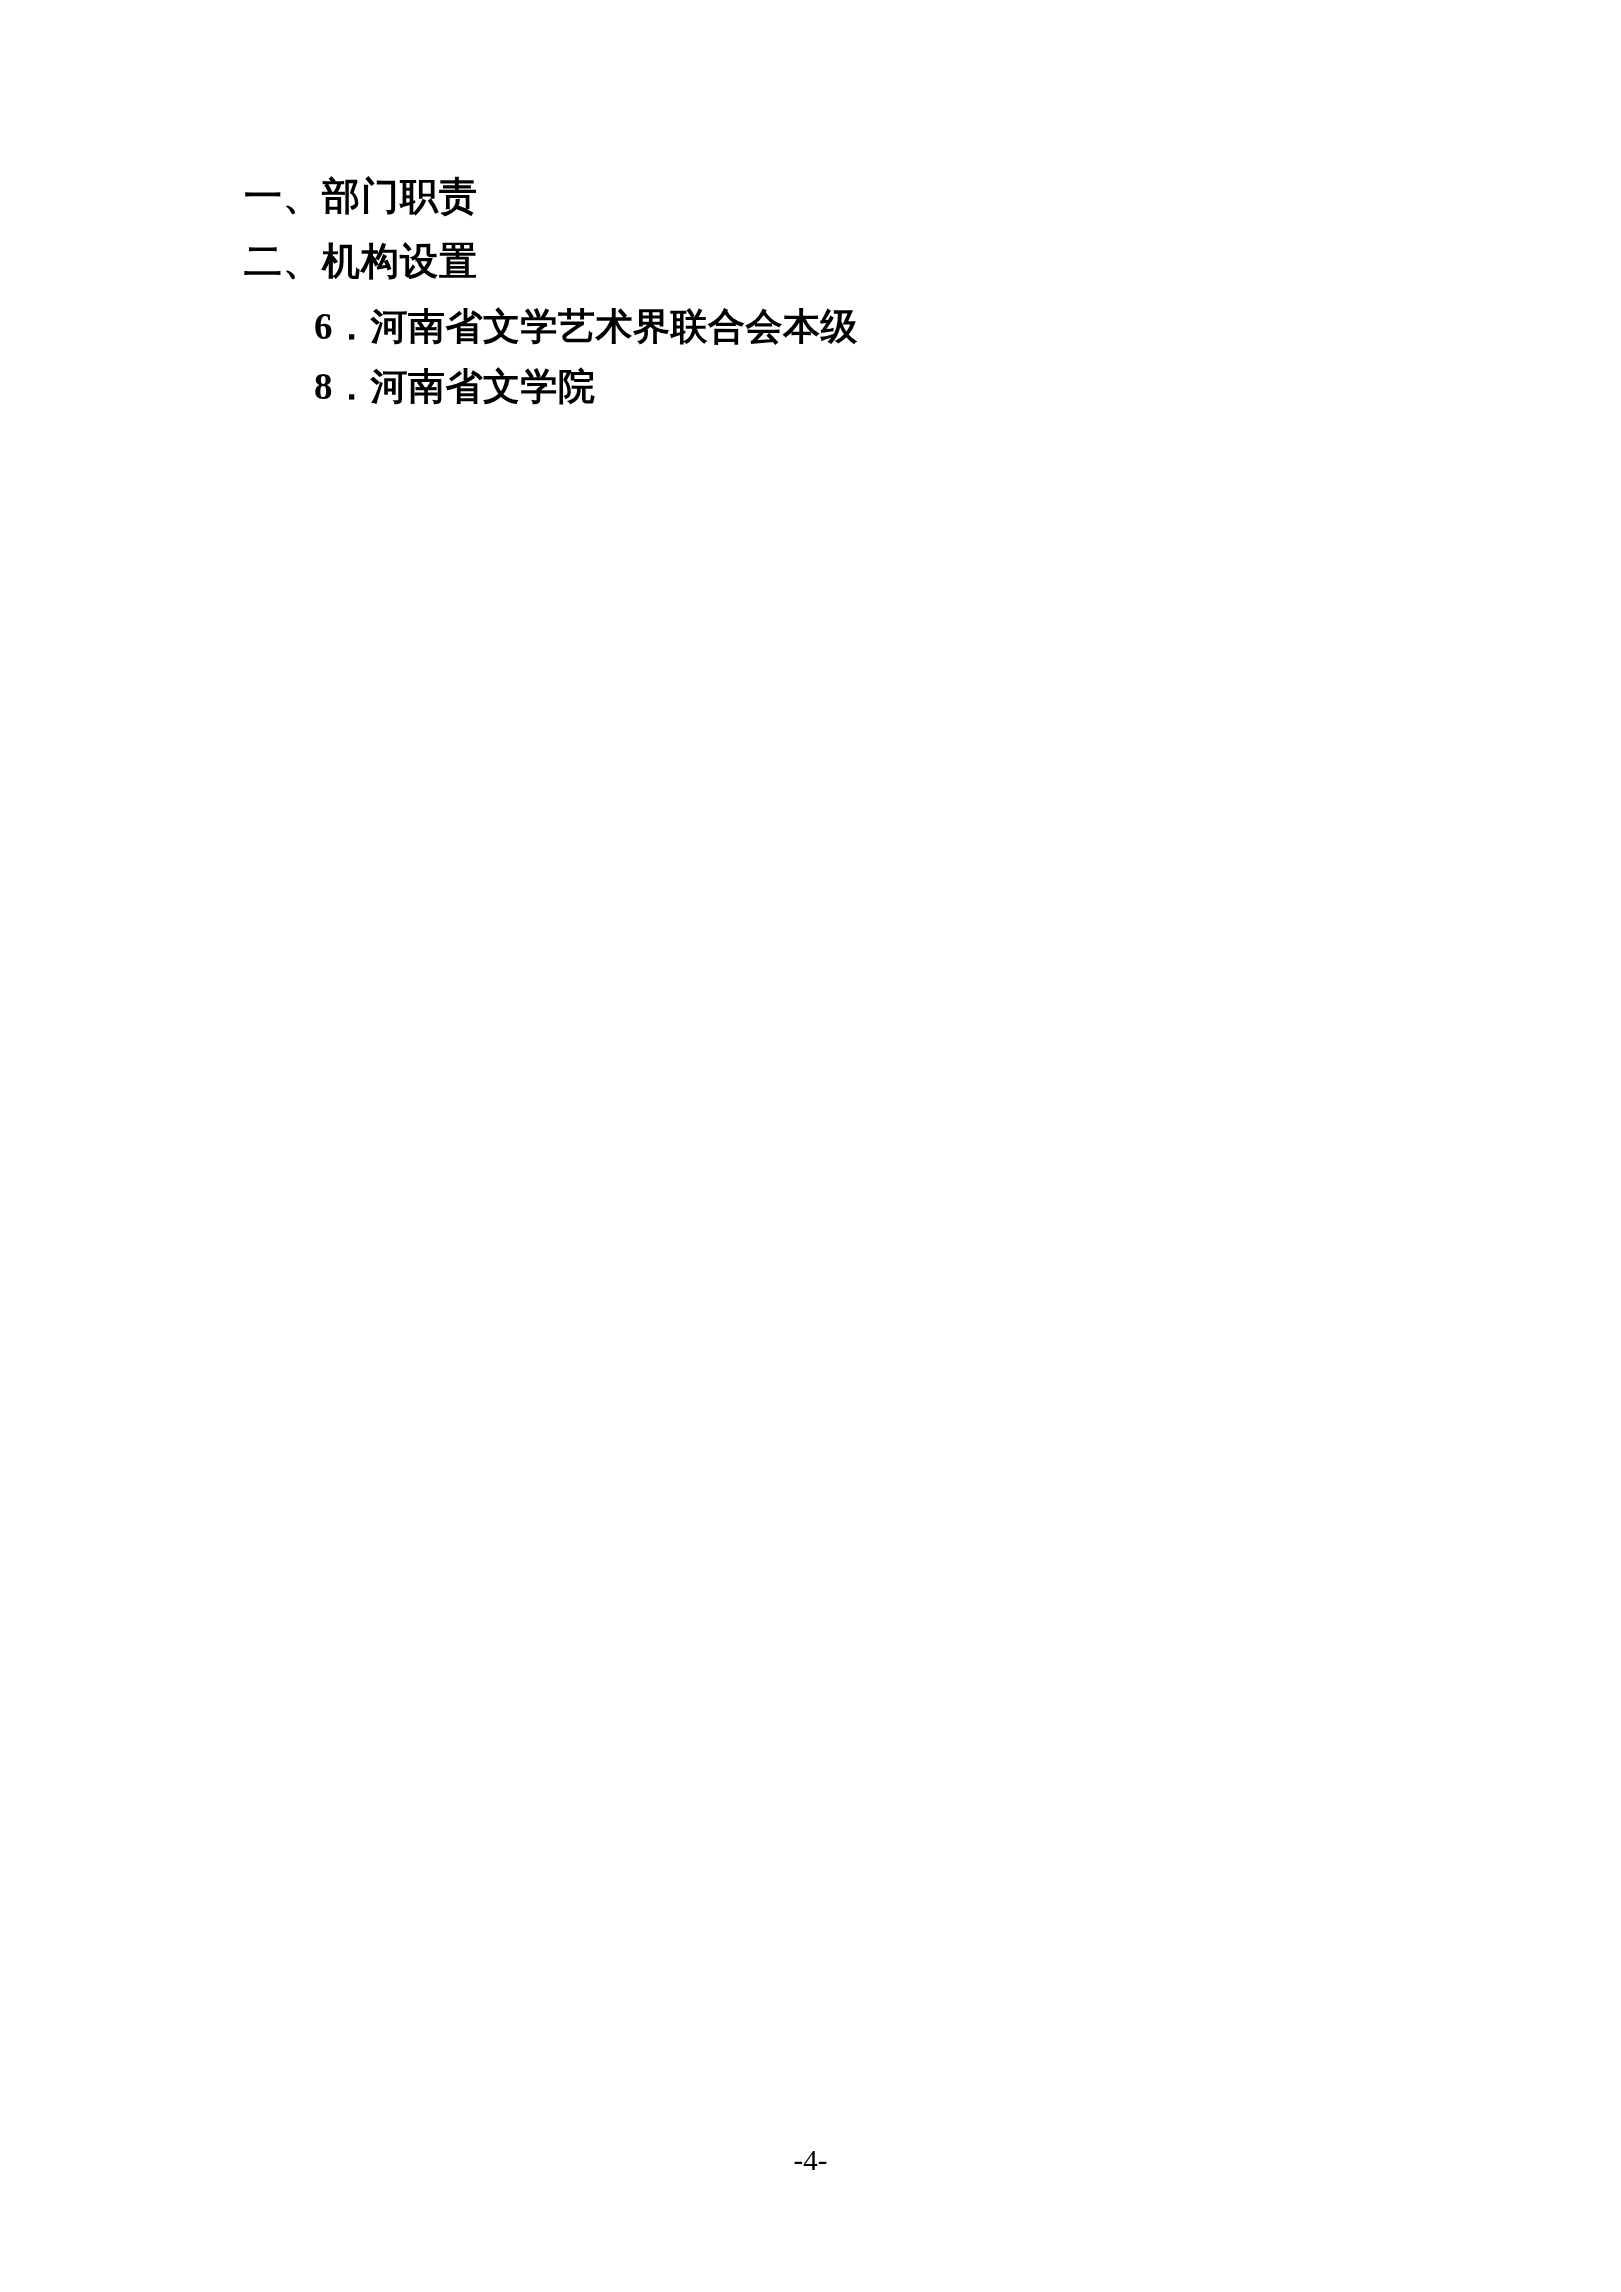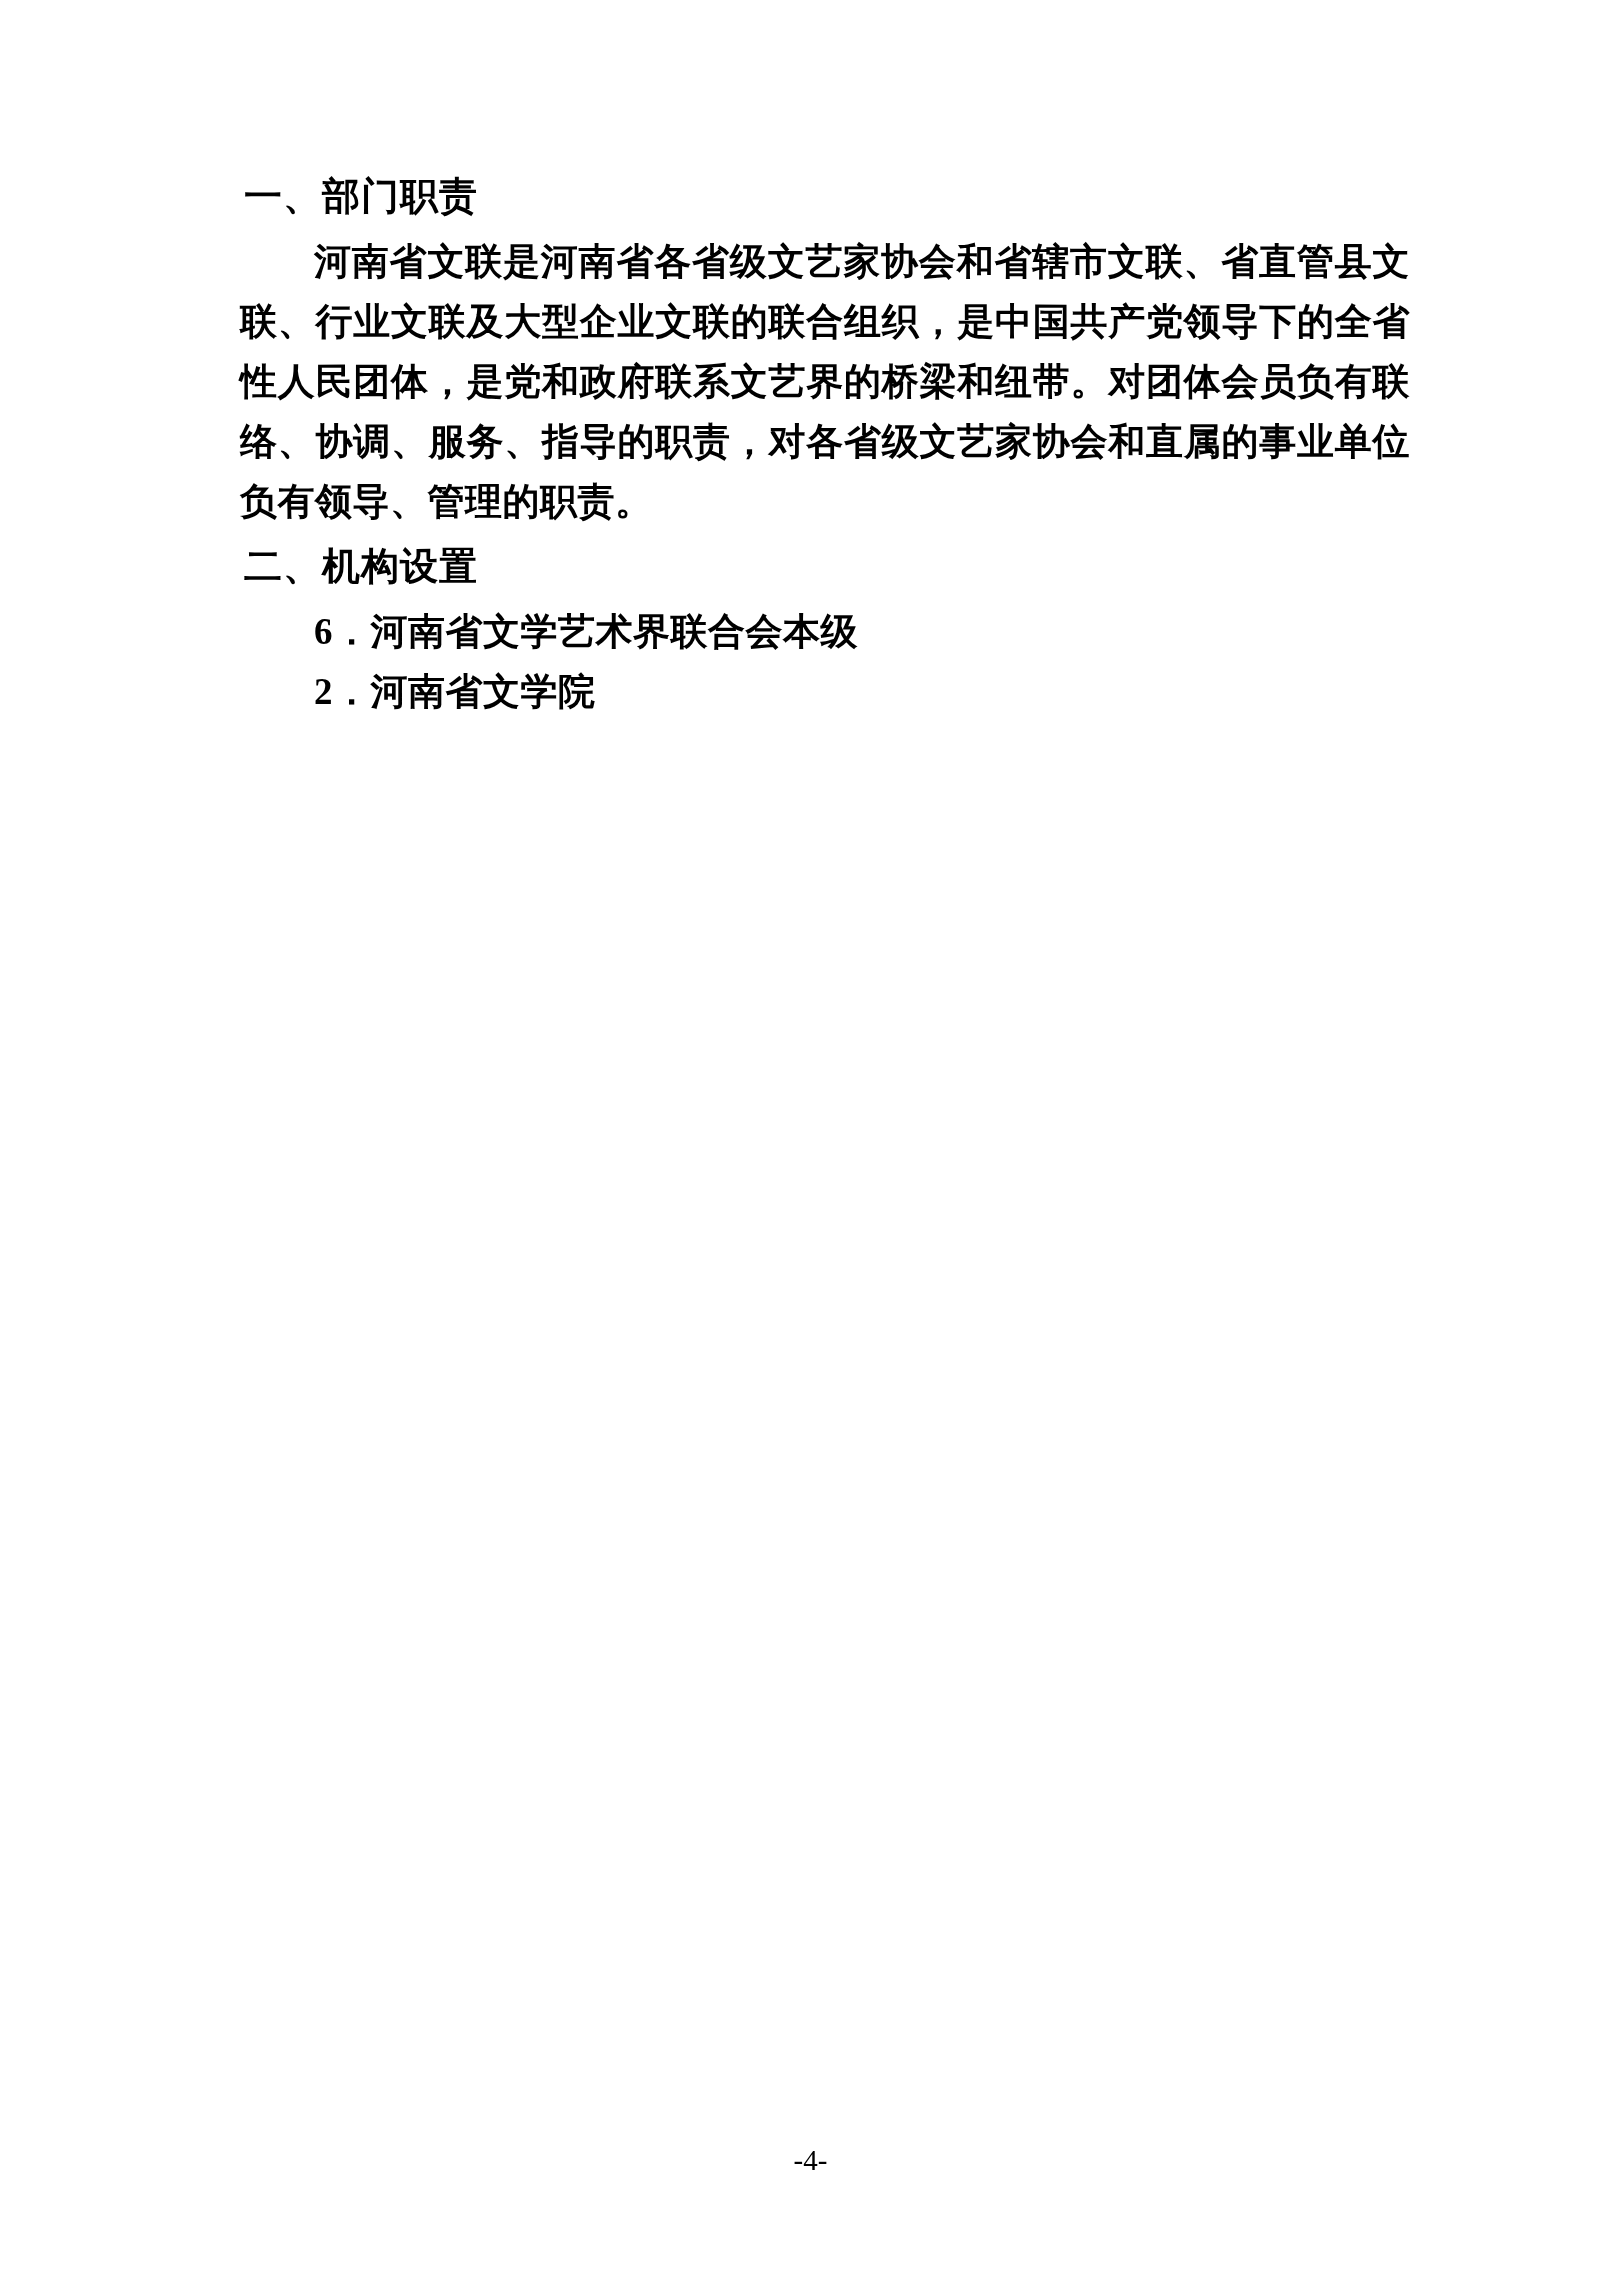--- a/index.html
+++ b/index.html
@@ -69,27 +69,26 @@
     font-weight: 600;
   }
 </style>
 </head>
 <body>
 
 <div class="page">
 
   <div class="section">
     <h2 class="heading">一、部门职责</h2>
-    <p class="para body-text">河南省文联是河南省各省级文艺家协会和省辖市文联、省直管县文联、行业文联及大型企业文联的联合组织，是中国共产党领导下的全省性人民团体，是党和政府联系文艺界的桥梁和纽带。对团体会员负有联络、协调、服务、指导的职责，对各省级文艺家协会和直属的事业单位负有领导、管理的职责。</p>
   </div>
 
   <div class="section">
     <h2 class="heading">二、机构设置</h2>
     <ul class="list">
       <li class="body-text">6．河南省文学艺术界联合会本级</li>
-      <li class="body-text">2．河南省文学院</li>
+      <li class="body-text">8．河南省文学院</li>
     </ul>
   </div>
 
 </div>
 
 <div class="footer">-4-</div>
 
 
 </body></html>

